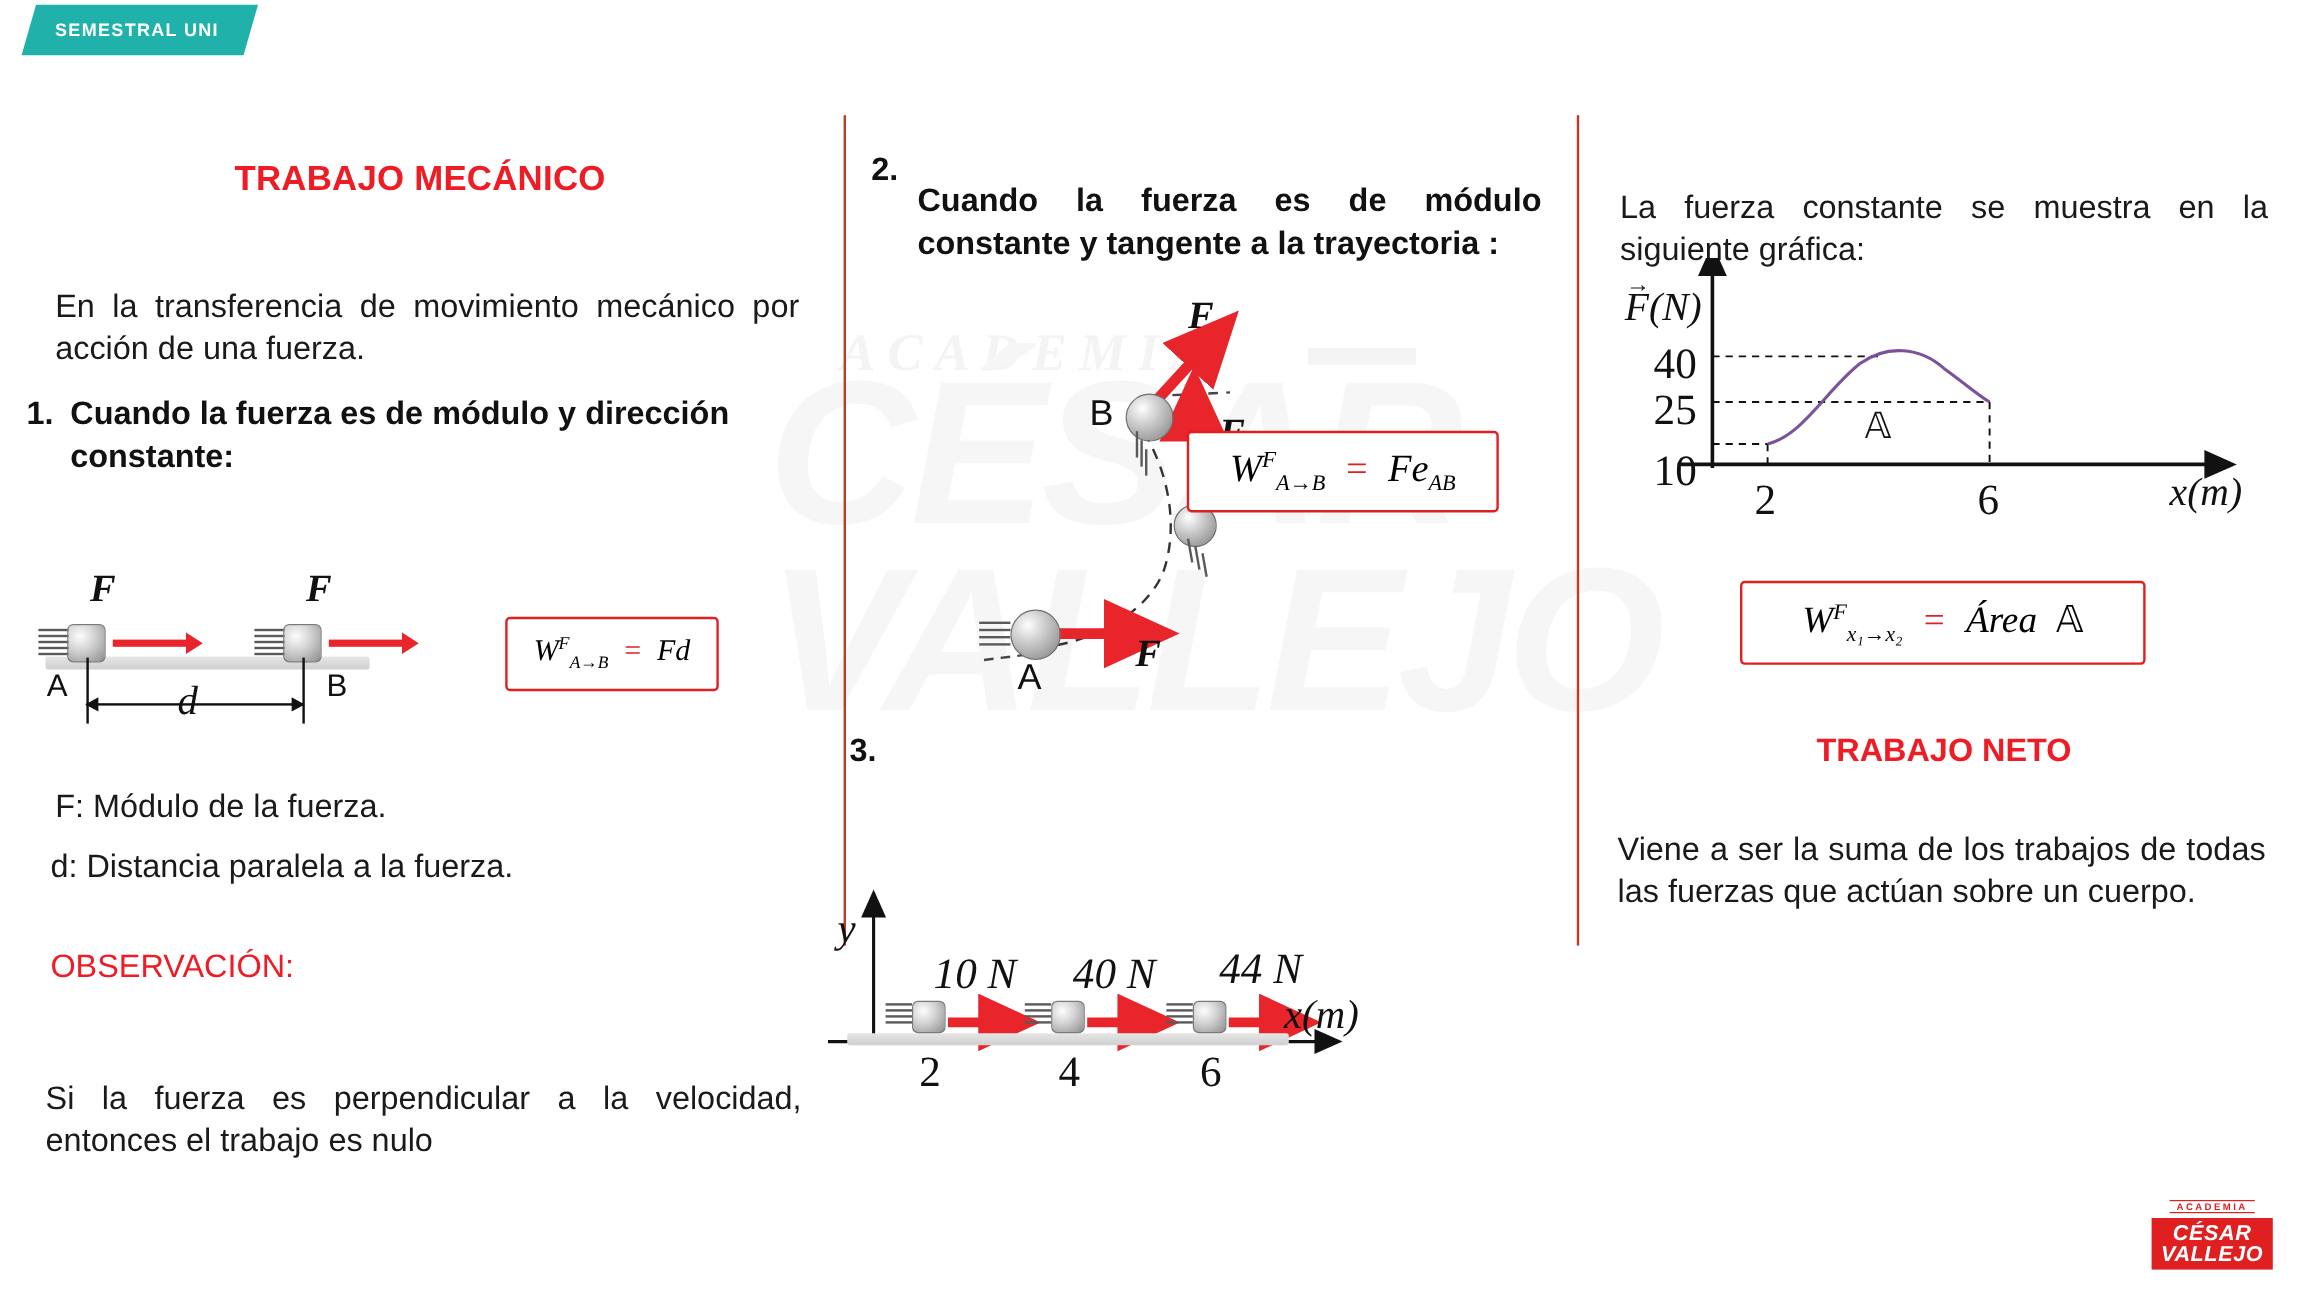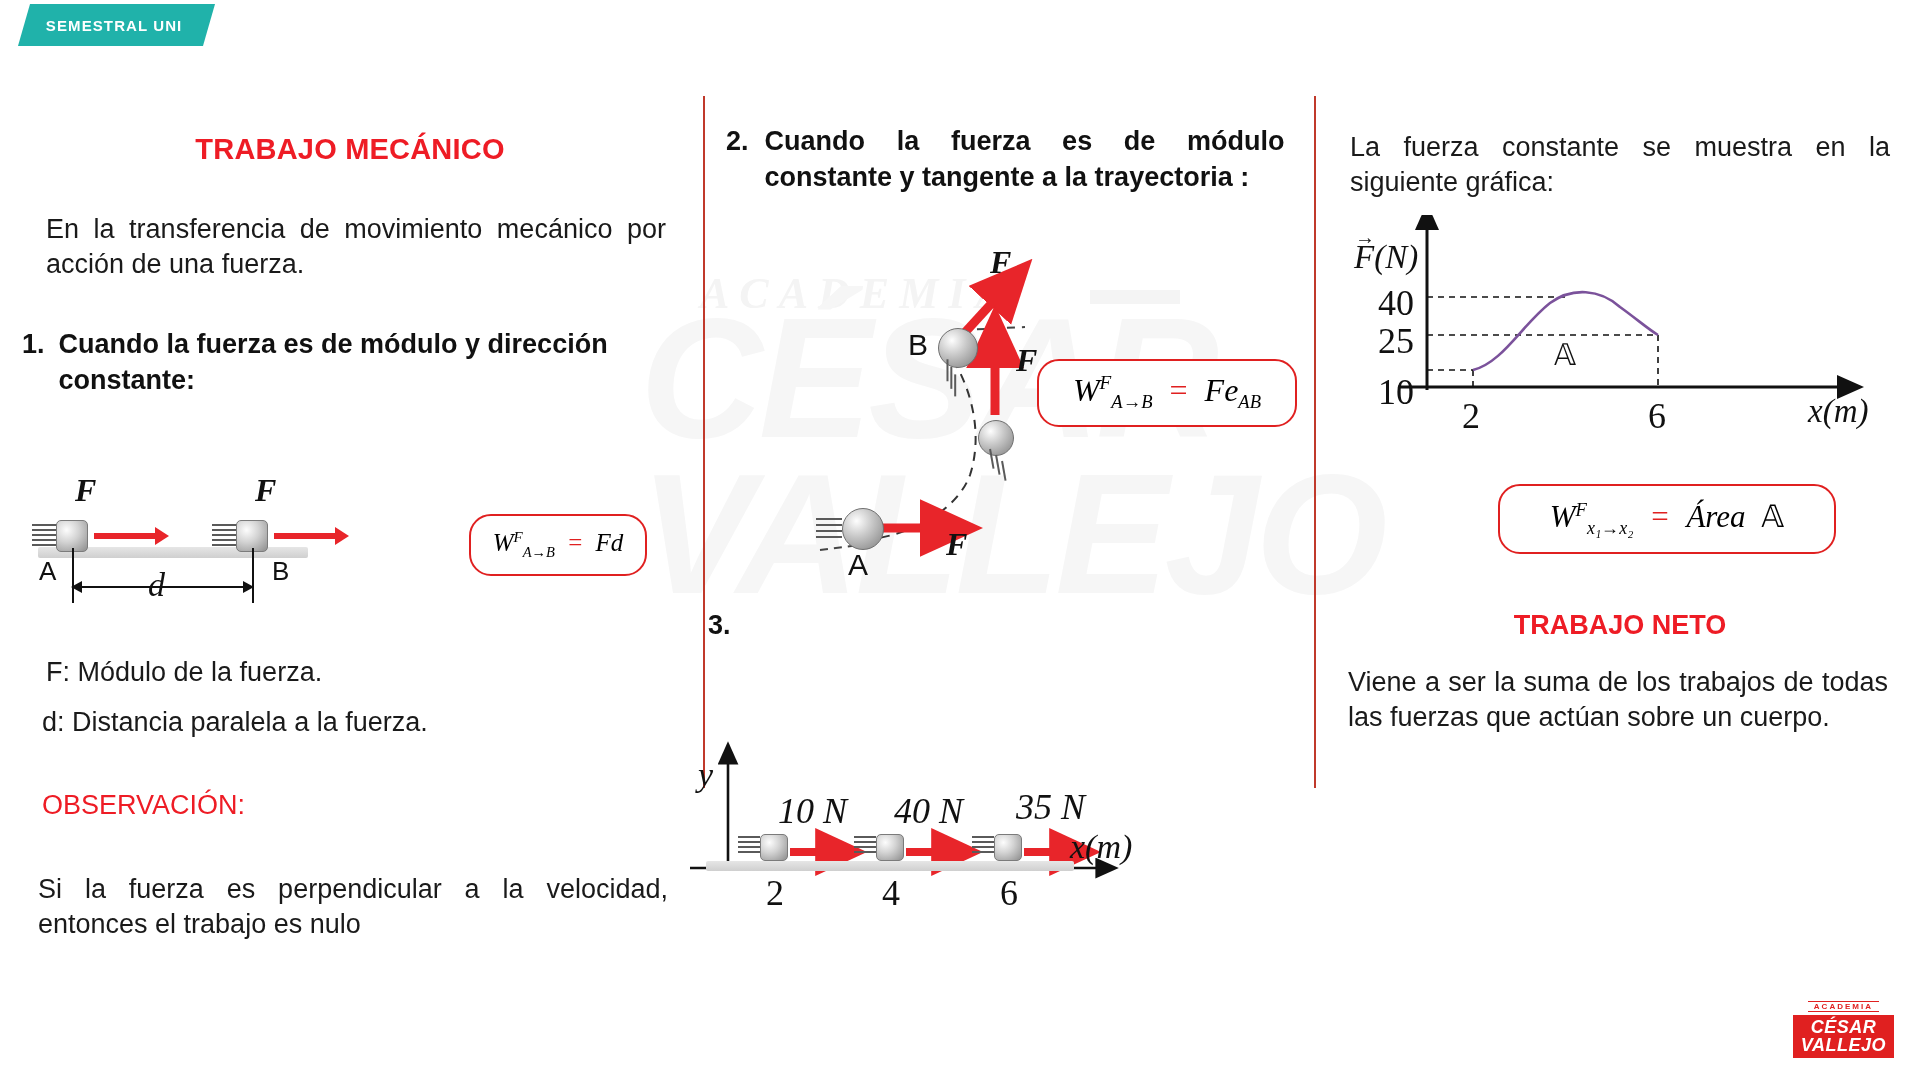--- a/index.html
+++ b/index.html
@@ -59,34 +59,33 @@
 
   
   .title-red {
     color: #ee1c25; font-weight: 700; font-size: 29px;
     text-align: center; letter-spacing: .2px;
   }
   .para {
     font-size: 27px; color: #1a1a1a; line-height: 1.30;
     text-align: justify; text-align-last: left;
   }
-  .para-j { text-align: justify; }
+  .para-j { text-align: justify; margin-top: 26px; }
   .bold-item { font-weight: 700; font-size: 27px; color: #111; line-height: 1.32; }
   .red-head { color: #ee1c25; font-size: 27px; font-weight: 400; }
   .red-head-b { color: #ee1c25; font-size: 27px; font-weight: 700; text-align:center; }
 
   
   .fbox {
     position: absolute;
-    border: 2.2px solid #e02020; border-radius: 22px;
+    border: 2.2px solid #e02020; border-radius: 4px;
     background: #fff;
     display: flex; align-items: center; justify-content: center;
     font-family: "Liberation Serif", serif;
     z-index: 3;
-    margin-left: 48px;
   }
   .math { font-family: "Liberation Serif", serif; font-style: italic; }
   .eq { color: #e02020; font-style: normal; }
   .sup { font-size: .60em; vertical-align: super; font-style: italic; }
   .sub { font-size: .58em; vertical-align: sub; font-style: italic; }
 
   
   .surface {
     position: absolute; background: linear-gradient(#e6e6e6,#cfcfcf);
     border-radius: 2px;
@@ -375,21 +374,21 @@
         <i style="top:1px;width:22px;"></i>
           <i style="top:6px;width:22px;"></i>
         <i style="top:11px;width:22px;"></i>
           <i style="top:16px;width:22px;"></i>
       </div>
       <div class="blk" style="left:304px;top:94px;width:28px;height:27px;"></div>
 
       
       <div class="tick-lbl math" style="left:88px;top:50px;">10 N</div>
       <div class="tick-lbl math" style="left:204px;top:50px;">40 N</div>
-      <div class="tick-lbl math" style="left:326px;top:46px;">35 N</div>
+      <div class="tick-lbl math" style="left:326px;top:46px;">44 N</div>
 
       
       <div class="tick-lbl" style="left:76px;top:132px;">2</div>
       <div class="tick-lbl" style="left:192px;top:132px;">4</div>
       <div class="tick-lbl" style="left:310px;top:132px;">6</div>
 
       
       <div class="axis-lbl" style="left:8px;top:16px;font-size:34px;">y</div>
       <div class="axis-lbl" style="left:380px;top:88px;font-size:34px;">x(m)</div>
     </div>

